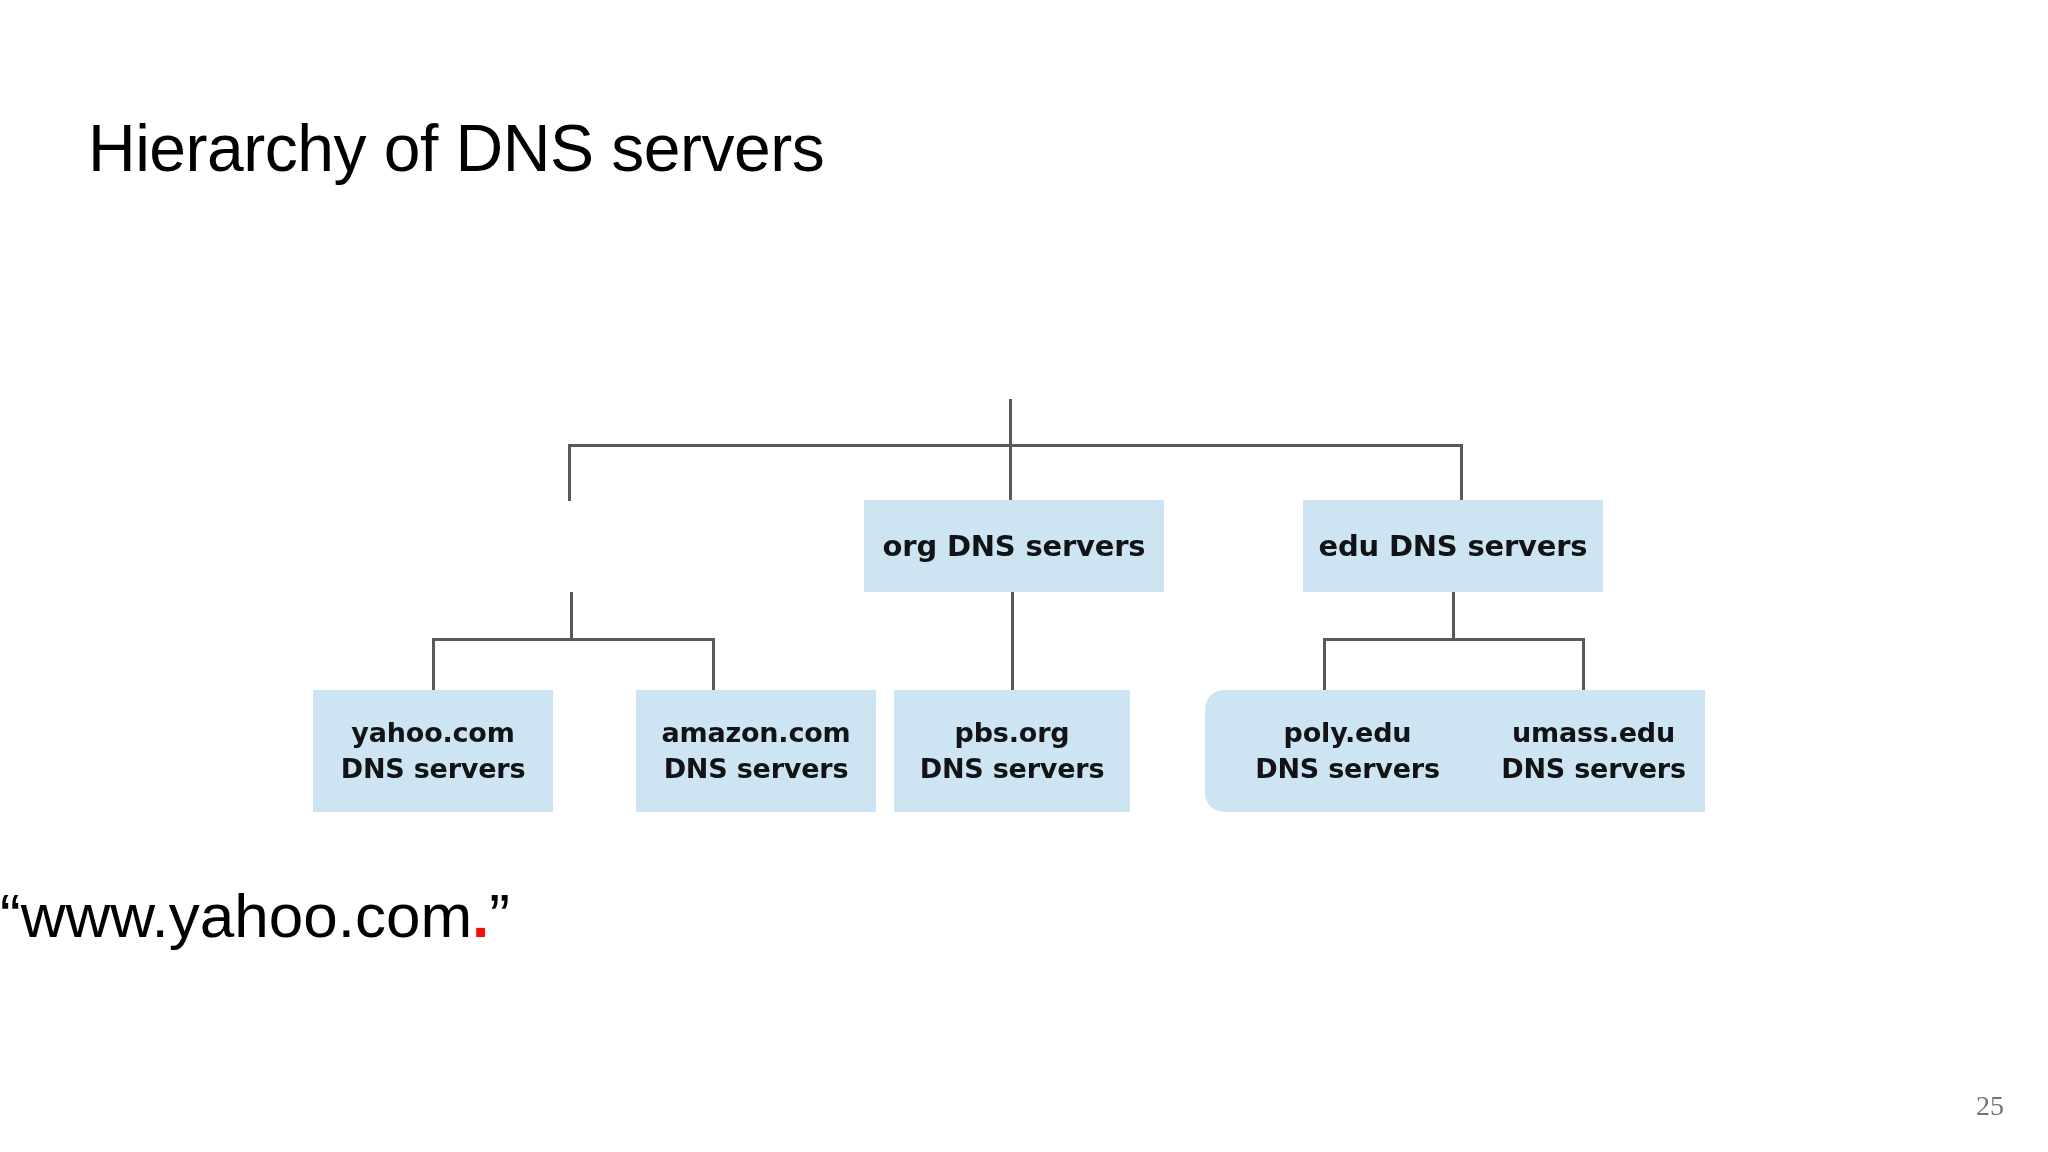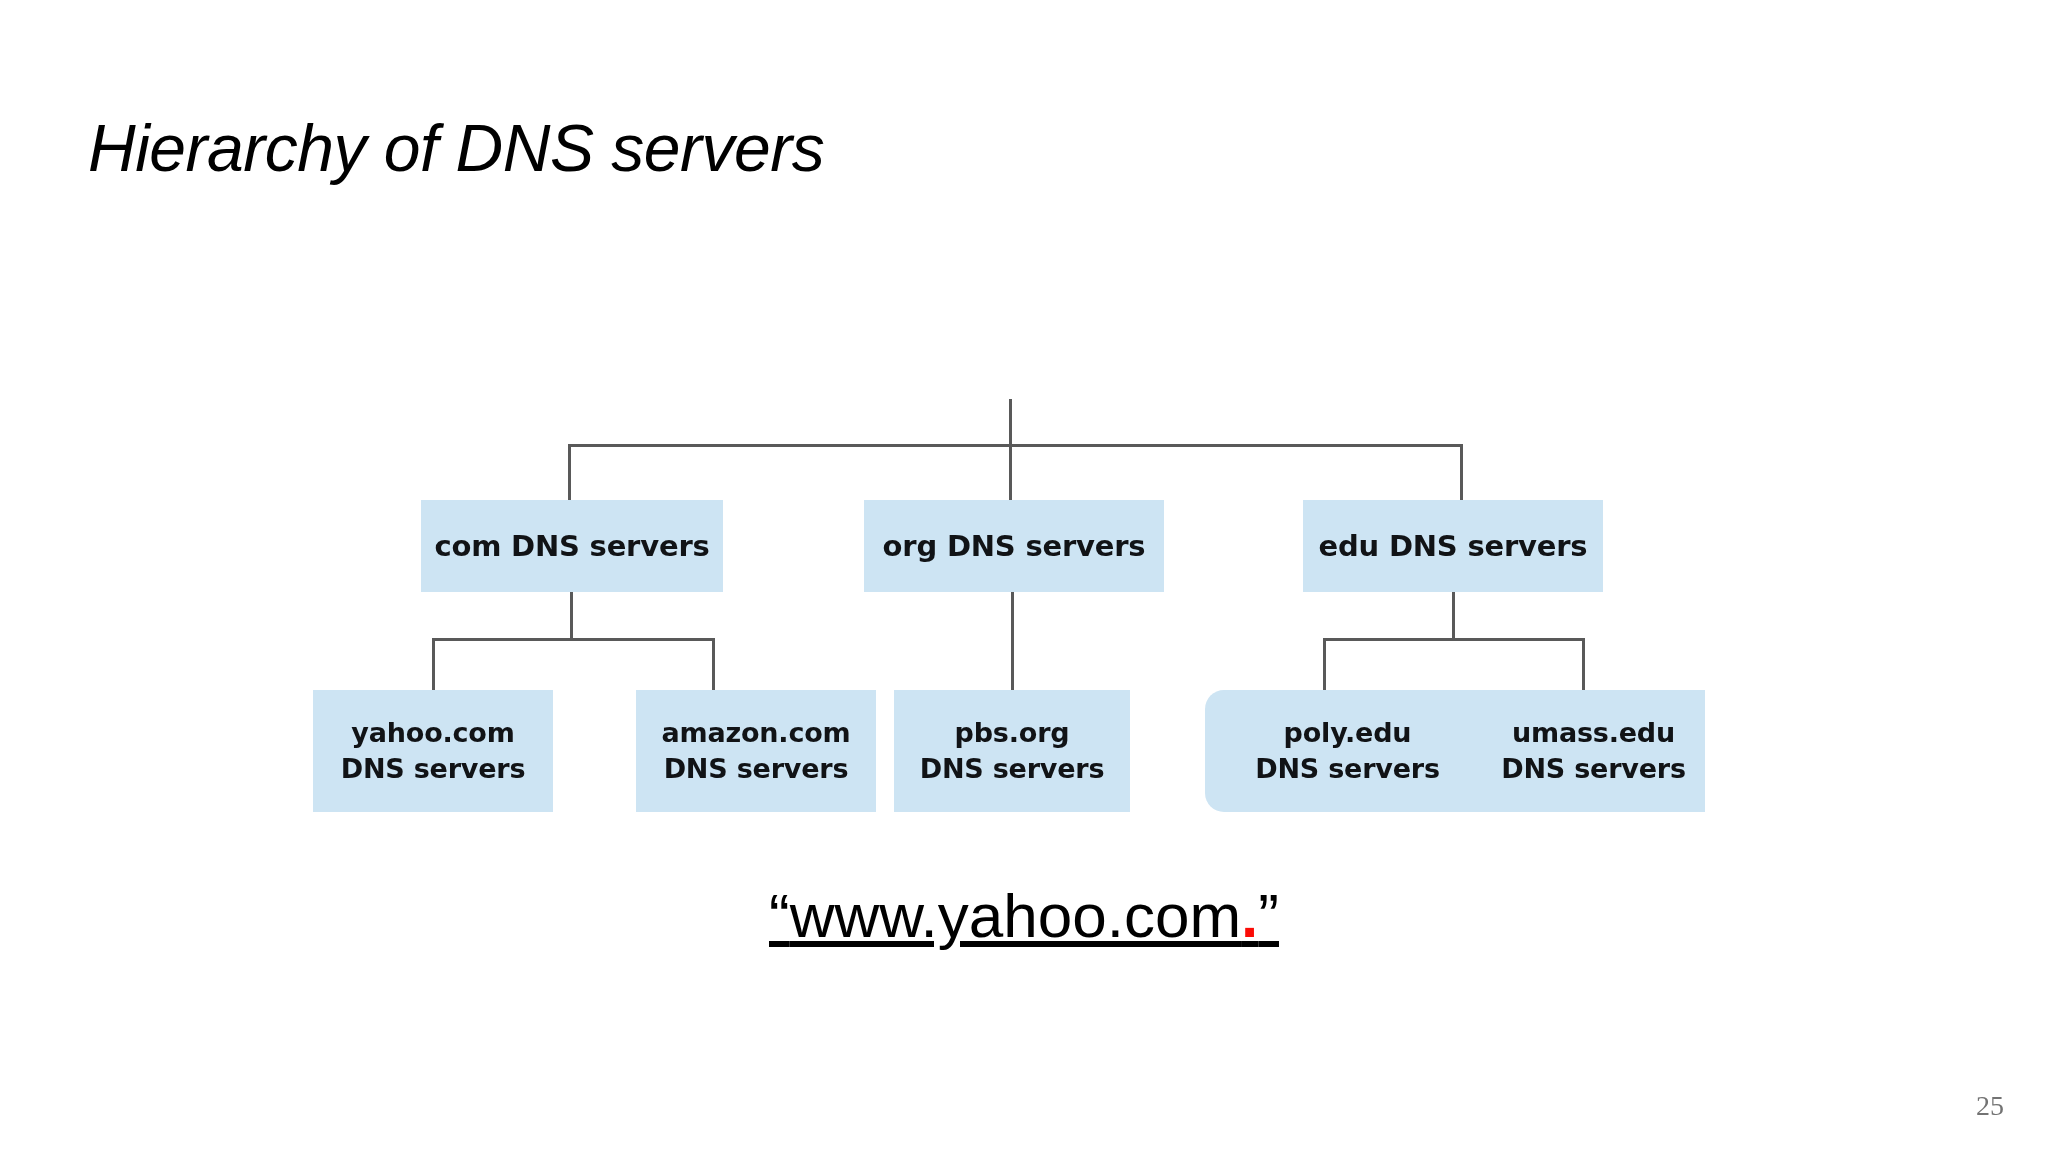--- a/index.html
+++ b/index.html
@@ -25,21 +25,20 @@
   .slide-title {
     position: absolute;
     left: 88px;
     top: 112px;
     font-size: 66px;
     line-height: 1.1;
     color: #000000;
     font-weight: 400;
     letter-spacing: -0.5px;
     white-space: nowrap;
-    font-style: italic;
   }
 
   
   .diagram {
     position: absolute;
     left: 0;
     top: 0;
     width: 2048px;
     height: 1152px;
   }
@@ -125,26 +124,24 @@
   .bus-edu        { left: 1323px; top: 638px;  width: 262px; }
   .drop-poly      { left: 1323px; top: 638px;  height: 53px; }
   .drop-umass     { left: 1582px; top: 638px;  height: 53px; }
 
   
   .caption {
     position: absolute;
     left: 0;
     top: 880px;
     width: 2048px;
-    text-align: center;
     font-size: 62px;
     color: #000000;
     font-family: "Liberation Sans", sans-serif;
     white-space: nowrap;
-    text-decoration: underline;
   }
   .caption .dot {
     color: #fb0b06;
     font-weight: 700;
     letter-spacing: 0;
   }
 
   
   .page-number {
     position: absolute;
@@ -176,23 +173,20 @@
     <div class="line vline drop-amazon"></div>
 
     <div class="line vline stem-org"></div>
 
     <div class="line vline stem-edu"></div>
     <div class="line hline bus-edu"></div>
     <div class="line vline drop-poly"></div>
     <div class="line vline drop-umass"></div>
 
 
-    <div class="node node-l2 node-com">
-      <span class="ln">com DNS servers</span>
-    </div>
     <div class="node node-l2 node-org">
       <span class="ln">org DNS servers</span>
     </div>
     <div class="node node-l2 node-edu">
       <span class="ln">edu DNS servers</span>
     </div>
 
     <div class="node node-l3 node-yahoo">
       <div>
         <span class="ln">yahoo.com</span>

